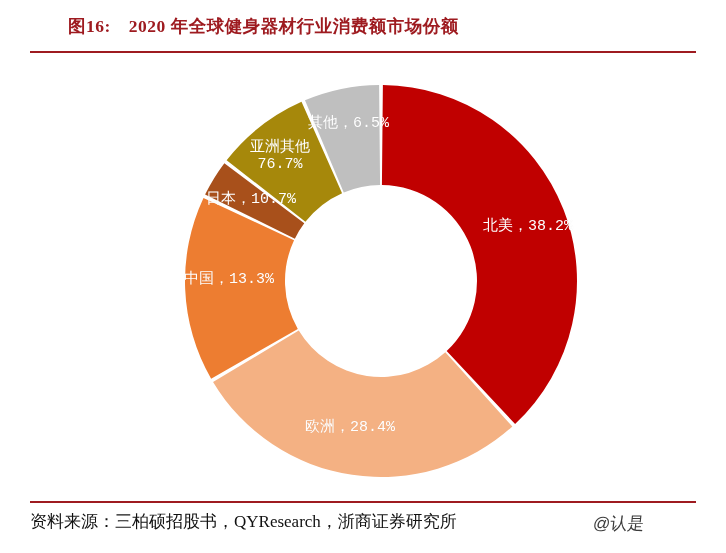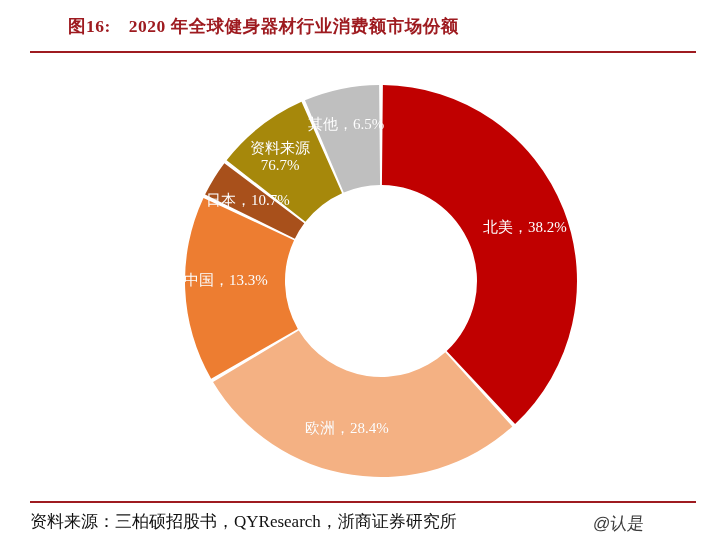--- a/index.html
+++ b/index.html
@@ -66,21 +66,21 @@
     left: 0;
     top: 0;
   }
 
   .slice-label {
     position: absolute;
     color: #FFFFFF;
     font-size: 15px;
     line-height: 1.12;
     white-space: nowrap;
-    font-family: Liberation Serif, serif;
+    font-family: Liberation Mono, monospace;
     pointer-events: none;
     text-shadow: 0 0 1px rgba(0,0,0,0.08);
   }
   .slice-label.two-line {
     text-align: center;
     white-space: normal;
   }
 
   
   .lbl-north-america { left: 483px; top: 161px; }
@@ -144,21 +144,21 @@
           <path d="M 226.63945908420928 102.21579818459493 A 196 196 0 0 1 301.5089923872586 43.84314216667258 L 342.0656289243716 135.24970228571718 A 96 96 0 0 0 305.39483710246986 163.8403909475567 Z" fill="#A6880B"></path>
           <path d="M 304.9629950751646 42.350134563956686 A 196 196 0 0 1 379.11856396137 27.009030314066393 L 380.0784803076098 127.0044230109713 A 96 96 0 0 0 343.75738534293777 134.51843325581552 Z" fill="#BFBFBF"></path>
         </g>
     </svg>
 
     <div class="slice-label lbl-north-america">北美，38.2%</div>
     <div class="slice-label lbl-europe">欧洲，28.4%</div>
     <div class="slice-label lbl-china">中国，13.3%</div>
     <div class="slice-label lbl-japan">日本，10.7%</div>
     <div class="slice-label two-line lbl-asia-other">
-      <div>资料来源</div>
+      <div>亚洲其他</div>
       <div>76.7%</div>
     </div>
     <div class="slice-label lbl-other">其他，6.5%</div>
   </div>
 
   <div class="footer-rule"></div>
   <div class="footer-source">资料来源：三柏硕招股书，QYResearch，浙商证券研究所</div>
   <div class="watermark">@认是</div>
 
 </div>

